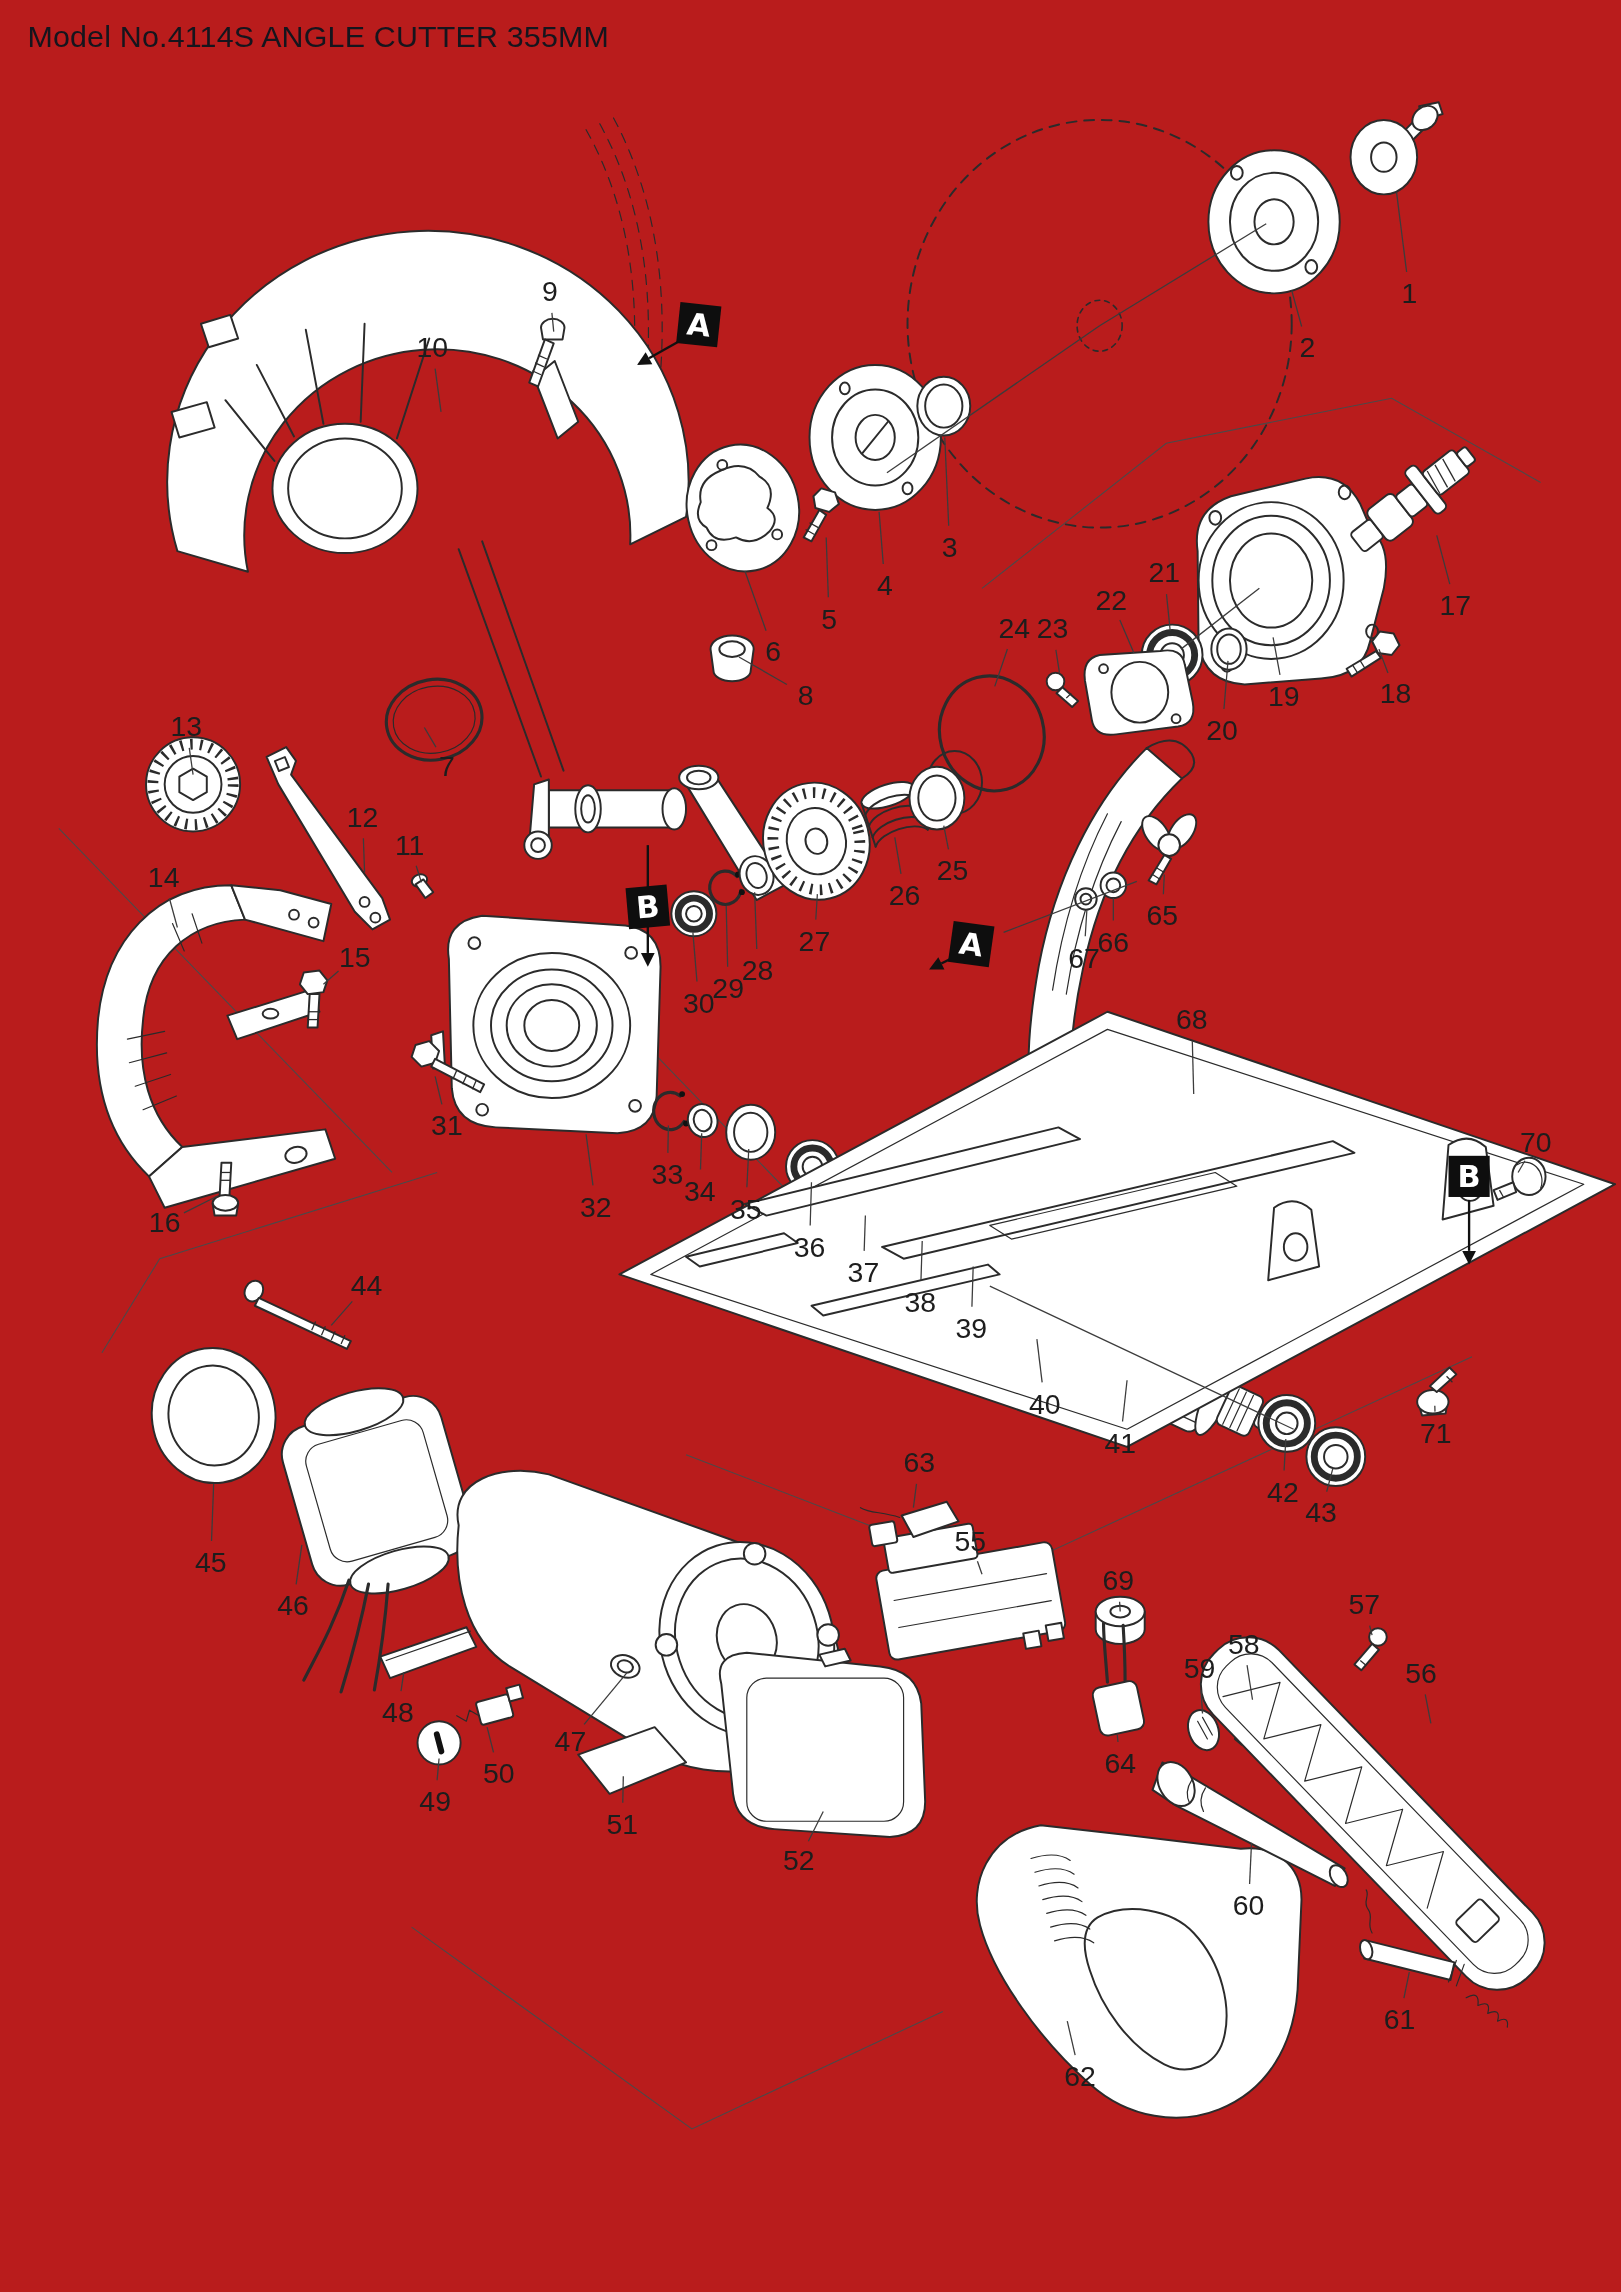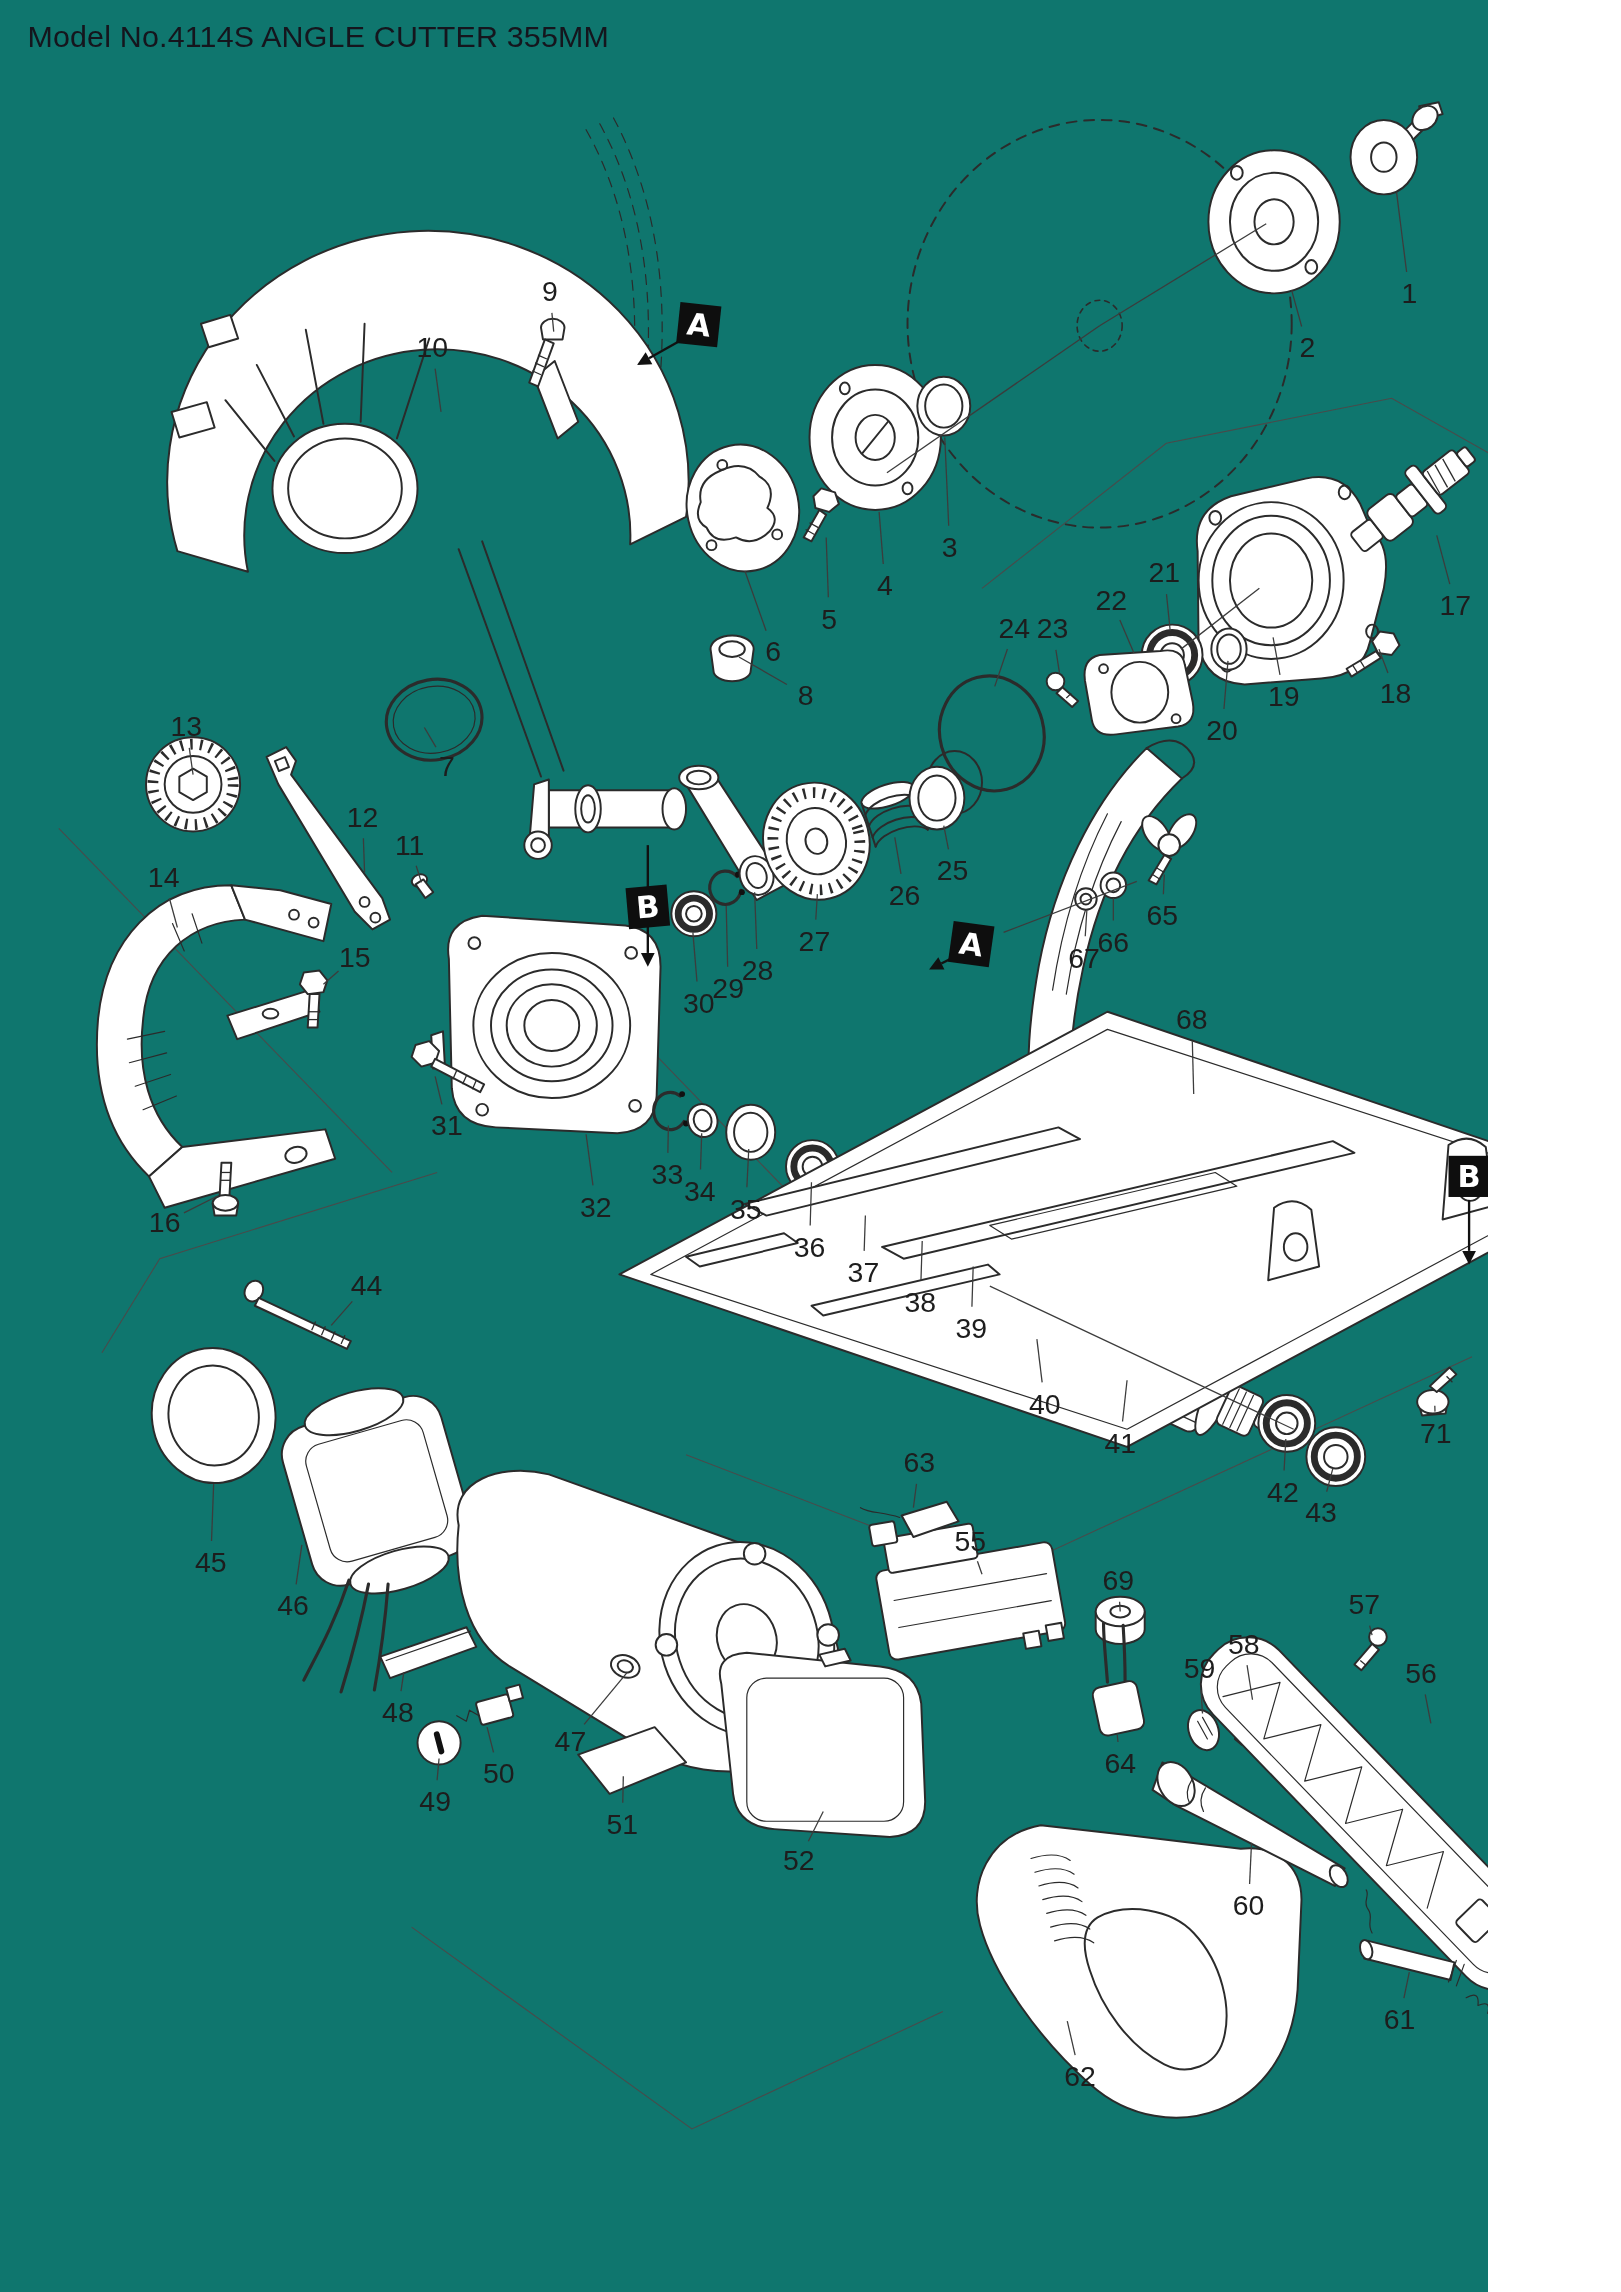--- a/index.html
+++ b/index.html
@@ -1,16 +1,16 @@
 <!DOCTYPE html>
 <html><head>
 <meta charset="utf-8">
 <style>
   html,body{margin:0;padding:0;background:#fff}
-  .page{position:relative;width:1488px;height:2293px;background:#0f766e;overflow:hidden}
+  .page{position:relative;width:1621px;height:2293px;background:#b91c1c;overflow:hidden}
   svg{display:block}
   .ln{fill:none;stroke:#2b2b2b;stroke-width:2;stroke-linecap:round;stroke-linejoin:round}
   .fw{fill:#ffffff;stroke:#2b2b2b;stroke-width:2;stroke-linejoin:round;stroke-linecap:round}
   .thin{stroke-width:1.2}
   .th3{stroke-width:3.2}
   .band{fill:none;stroke:#2b2b2b;stroke-width:7}
   .tb{fill:none;stroke:#2b2b2b;stroke-width:11;stroke-dasharray:2.5 7.5}
   .dash{stroke-dasharray:10 8}
   .dash2{stroke-dasharray:5 5;stroke-width:1.6}
   .thr{stroke:#2b2b2b;stroke-width:1.3}

